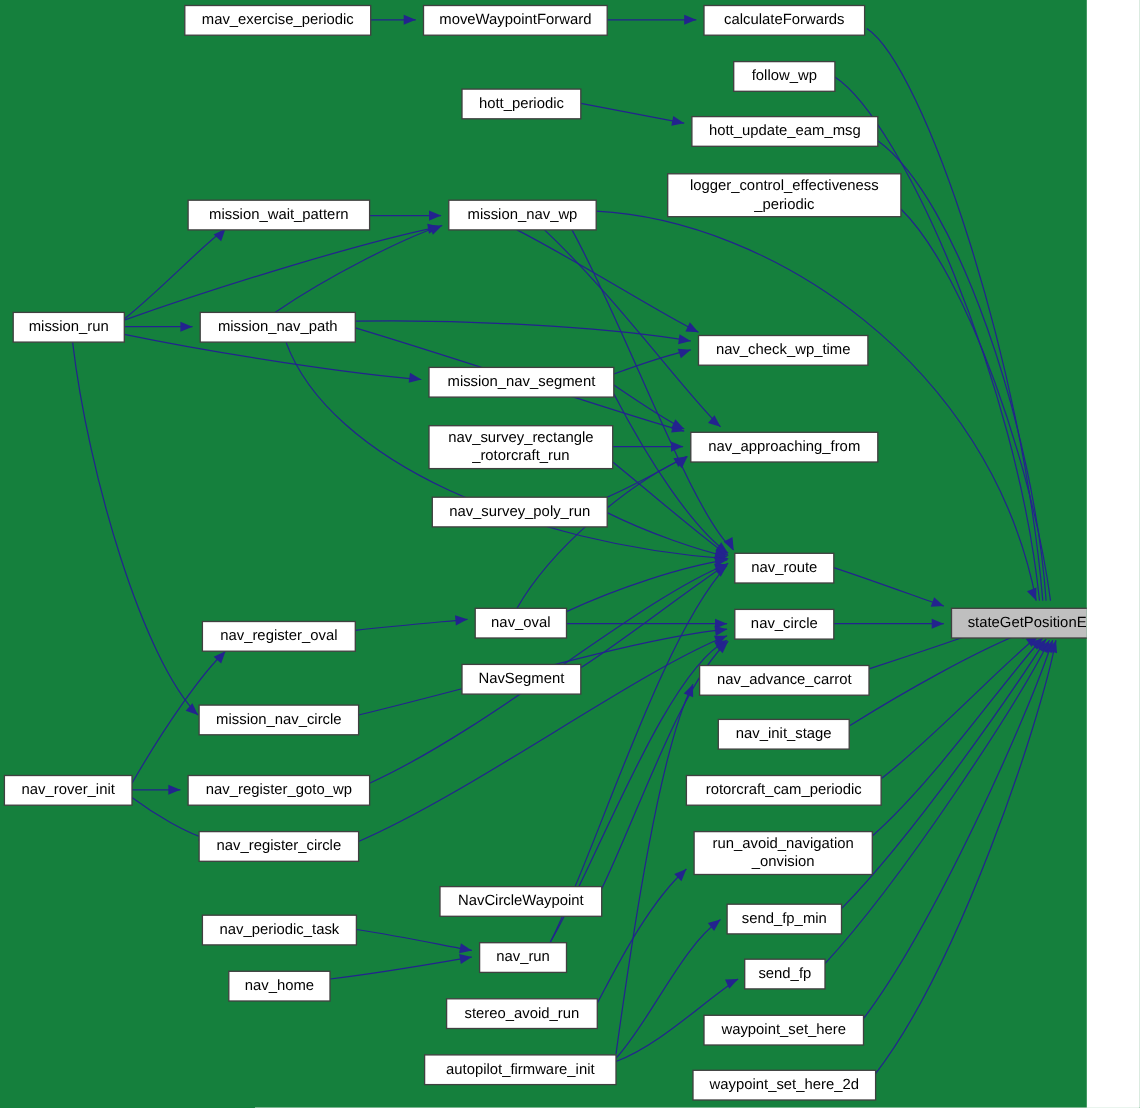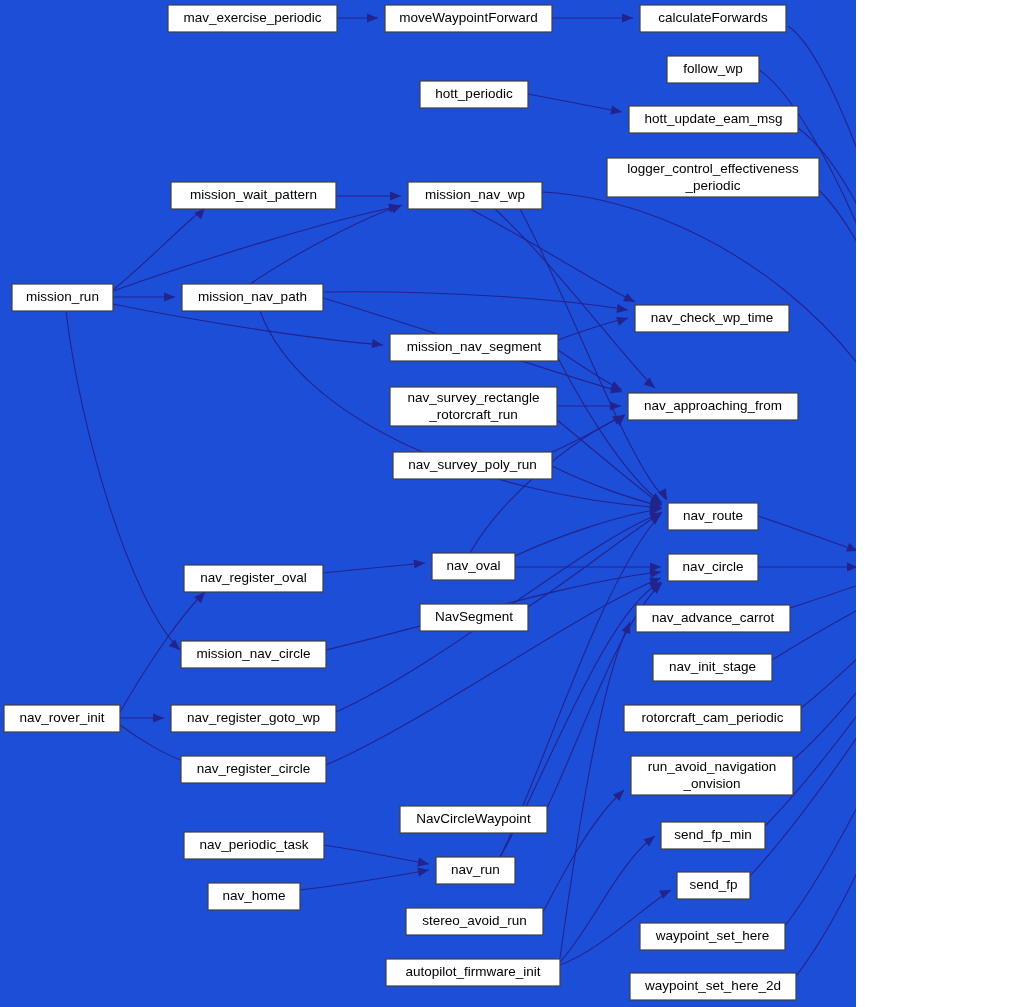--- a/index.html
+++ b/index.html
@@ -1,16 +1,16 @@
 <!DOCTYPE html>
 <html><head>
 <meta charset="utf-8">
 <style>
   html,body{margin:0;padding:0;background:#ffffff;}
-  #page{position:relative;width:856px;height:1007px;background:#1d4ed8;
+  #page{position:relative;width:988px;height:1007px;background:#15803d;
         font-family:"Liberation Sans","DejaVu Sans",sans-serif;overflow:hidden;}
   svg#graph{position:absolute;left:0;top:0;width:1036px;height:1007px;}
   .node-rect{fill:#ffffff;stroke:#404040;stroke-width:1.2;}
   .node-rect.highlight{fill:#bfbfbf;stroke:#404040;}
   .node-label{font-family:"Liberation Sans","DejaVu Sans",sans-serif;
               font-size:13.5px;fill:#000000;text-anchor:middle;dominant-baseline:middle;}
   .edge{fill:none;stroke:#23238e;stroke-width:1.1;}
   .arrowhead{fill:#23238e;stroke:none;}
 </style>
 </head>

